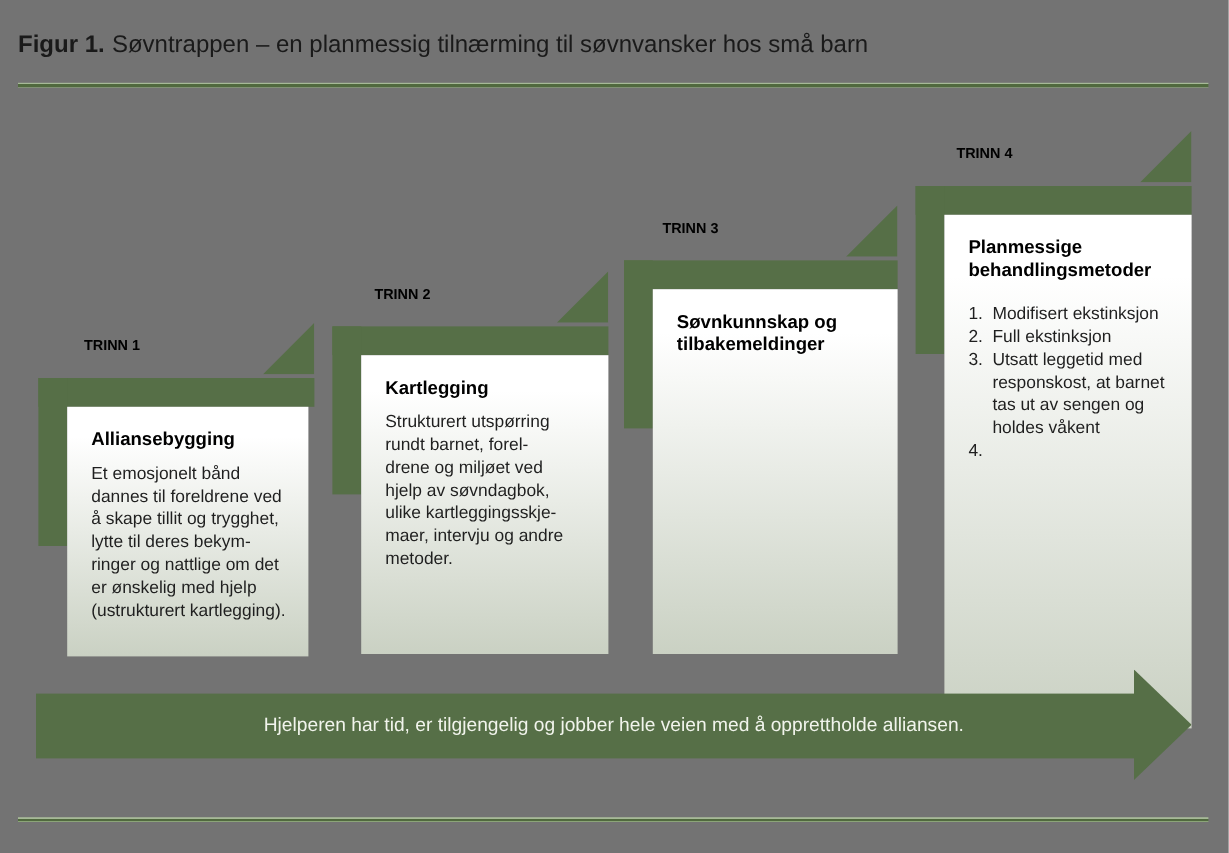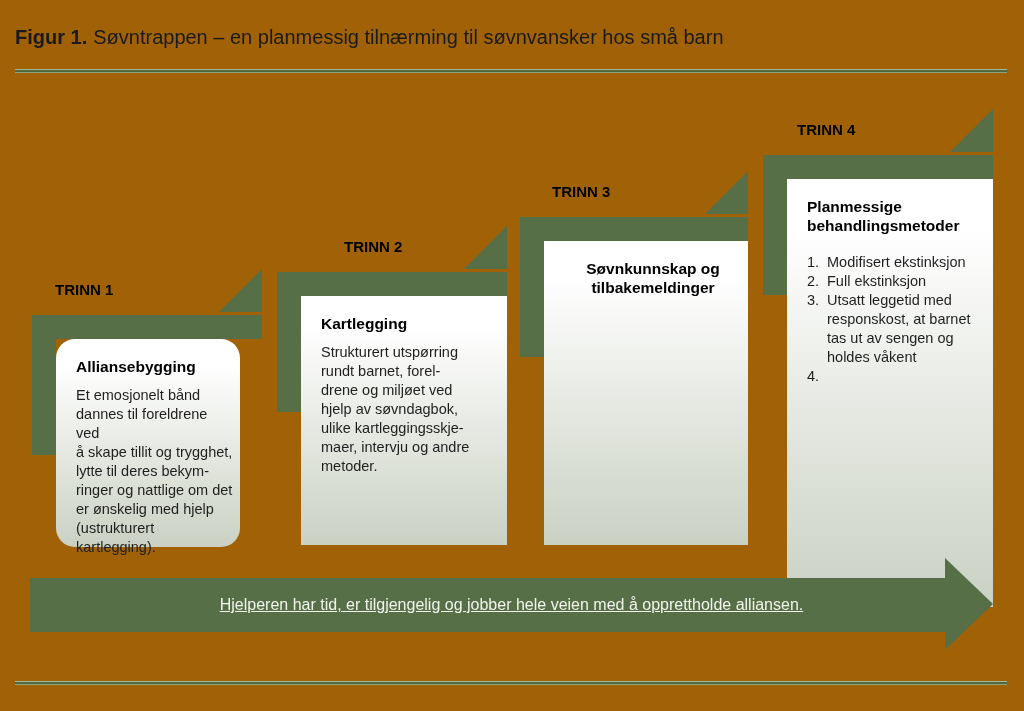--- a/index.html
+++ b/index.html
@@ -1,67 +1,67 @@
 <!DOCTYPE html>
 <html lang="no"><head>
 <meta charset="utf-8">
 <style>
   html,body{margin:0;padding:0;background:#fff;}
   .page{
-    position:relative;width:1024px;height:711px;background:#a16207;overflow:hidden;
+    position:relative;width:1024px;height:711px;background:#737373;overflow:hidden;
     font-family:"Liberation Sans",sans-serif;color:#1f1f1f;
   }
   
   .fig-title{position:absolute;left:15px;top:26px;font-size:20px;color:#1a1a1a;white-space:nowrap;}
   .fig-title .prefix{font-weight:bold;margin-right:6px;}
   .rule{position:absolute;left:15px;width:992px;height:4px;
         background:linear-gradient(to bottom,#a6b997 0%,#a6b997 30%,#50693e 30%,#50693e 85%,#8ba478 85%);}
   .rule.top{top:69px;}
   .rule.bottom{top:681px;}
   
   .step-bar,.step-strip,.step-tri{background:#566F47;position:absolute;}
   .step-tri{clip-path:polygon(100% 0,0 100%,100% 100%);}
-  .step-label{position:absolute;font-weight:bold;font-size:15px;color:#000;white-space:nowrap;}
+  .step-label{position:absolute;font-weight:bold;font-size:12px;color:#000;white-space:nowrap;}
   .card{
     position:absolute;
     background:linear-gradient(to bottom,#ffffff 0%,#ffffff 12%,#cad1c3 100%);
     padding:18px 6px 0 20px;box-sizing:border-box;
   }
   .card h3{margin:0 0 10px 0;font-size:15.5px;line-height:19px;font-weight:bold;color:#000;white-space:pre-line;}
   .card .body{font-size:14.5px;line-height:19px;white-space:pre-line;}
   .card .list{margin-top:18px;}
   .list-row{display:flex;font-size:14.5px;line-height:19px;}
   .list-row .num{width:20px;flex:0 0 20px;}
   .list-row .txt{white-space:pre-line;}
   
   .arrow-body{position:absolute;left:30px;top:578px;width:915px;height:54px;background:#566F47;}
   .arrow-head{position:absolute;left:945px;top:558px;width:48px;height:92px;background:#566F47;
               clip-path:polygon(0 0,100% 50%,0 100%);}
   .arrow-text{position:absolute;left:30px;top:578px;width:963px;height:54px;
               display:flex;align-items:center;justify-content:center;
-              color:#f1f4ec;font-size:16px;white-space:nowrap;text-decoration:underline;}
+              color:#f1f4ec;font-size:16px;white-space:nowrap;}
 
   
   .s1 .step-bar{left:32px;top:315px;width:230px;height:24px;}
   .s1 .step-strip{left:32px;top:315px;width:24px;height:140px;}
   .s1 .step-tri{left:219px;top:269px;width:43px;height:43px;}
-  .s1 .step-label{left:55px;top:281px;}
-  .s1 .card{left:56px;top:339px;width:184px;height:208px;border-radius:19px;}
+  .s1 .step-label{left:70px;top:281px;}
+  .s1 .card{left:56px;top:339px;width:201px;height:208px;}
 
   .s2 .step-bar{left:277px;top:272px;width:230px;height:24px;}
   .s2 .step-strip{left:277px;top:272px;width:24px;height:140px;}
   .s2 .step-tri{left:464px;top:226px;width:43px;height:43px;}
-  .s2 .step-label{left:312px;top:238px;margin-left:32px;}
+  .s2 .step-label{left:312px;top:238px;}
   .s2 .card{left:301px;top:296px;width:206px;height:249px;}
 
   .s3 .step-bar{left:520px;top:217px;width:228px;height:24px;}
   .s3 .step-strip{left:520px;top:217px;width:24px;height:140px;}
   .s3 .step-tri{left:705px;top:171px;width:43px;height:43px;}
   .s3 .step-label{left:552px;top:183px;}
-  .s3 .card{left:544px;top:241px;width:204px;height:304px;text-align:center;}
+  .s3 .card{left:544px;top:241px;width:204px;height:304px;}
 
   .s4 .step-bar{left:763px;top:155px;width:230px;height:24px;}
   .s4 .step-strip{left:763px;top:155px;width:24px;height:140px;}
   .s4 .step-tri{left:950px;top:109px;width:43px;height:43px;}
   .s4 .step-label{left:797px;top:121px;}
   .s4 .card{left:787px;top:179px;width:206px;height:428px;}
 </style>
 </head>
 <body>
 

